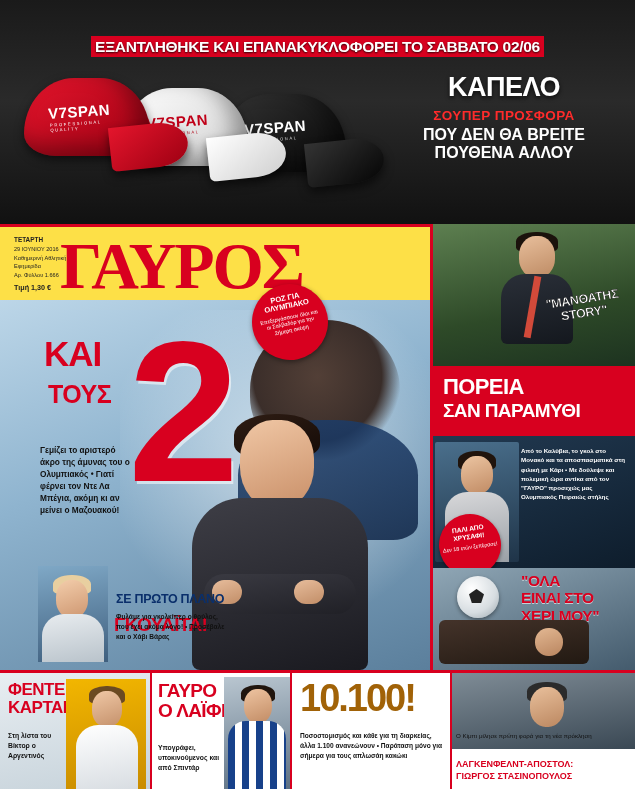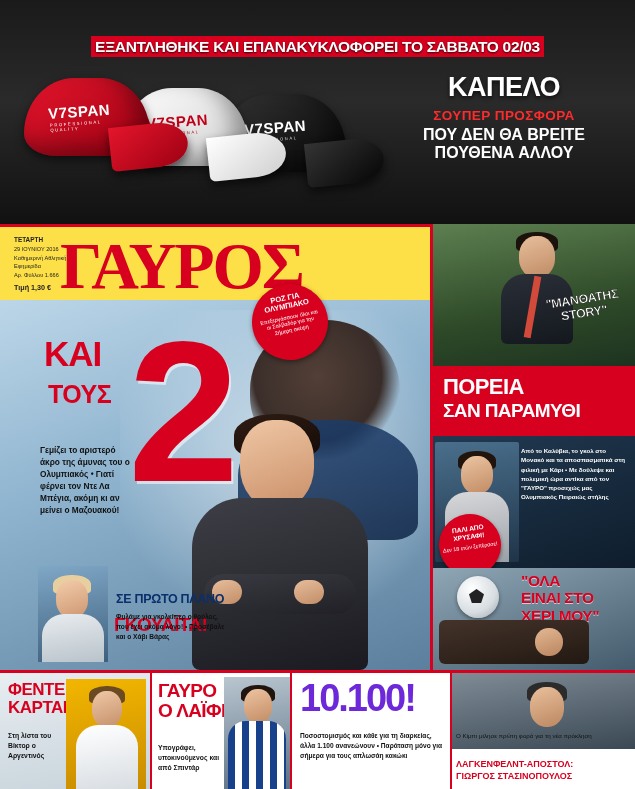--- a/index.html
+++ b/index.html
@@ -321,21 +321,21 @@
              background: linear-gradient(170deg,#b9c6d0,#5d7184); }
   .bs2 .ph .h { position: absolute; left: 20px; top: 12px; width: 28px; height: 34px;
              background: linear-gradient(160deg,#eec4a1,#c18b64); border-radius: 46%; }
   .bs2 .ph .hr { position: absolute; left: 17px; top: 8px; width: 34px; height: 17px;
              background: #20150e; border-radius: 48% 48% 22% 22%; }
   .bs2 .ph .b { position: absolute; left: 4px; top: 44px; width: 58px; height: 68px;
              background: repeating-linear-gradient(90deg,#17418a 0 7px,#ffffff 7px 14px);
              border-radius: 18px 18px 0 0; }
 
   .bs3 { left: 290px; width: 160px; background: #fff; border-left: 2px solid #d8001f; }
-  .bs3 .num { position: absolute; left: 8px; top: 6px; color:#6d28d9; font-size: 38px;
+  .bs3 .num { position: absolute; left: 8px; top: 6px; color:#a16207; font-size: 38px;
               font-weight: bold; letter-spacing: -2px; line-height: 1; }
   .bs3 .body { position: absolute; left: 8px; top: 58px; width: 146px; font-size: 6.6px;
                line-height: 1.55; color: #111; font-weight: bold; }
 
   .bs4 { left: 450px; width: 185px; background: #fff; border-left: 2px solid #d8001f; }
   .bs4 .ph { position: absolute; left: 0; top: 0; width: 185px; height: 76px;
              background: linear-gradient(170deg,#7f8c96,#3a4854); }
   .bs4 .ph .h { position: absolute; left: 78px; top: 14px; width: 34px; height: 40px;
              background: linear-gradient(160deg,#e9c09c,#bb8760); border-radius: 46%; }
   .bs4 .ph .hr { position: absolute; left: 75px; top: 9px; width: 40px; height: 20px;
@@ -345,21 +345,21 @@
   .bs4 .name { position: absolute; left: 4px; top: 86px; width: 178px; color: #d8001f;
                font-size: 9px; font-weight: bold; line-height: 1.3; }
 </style>
 </head>
 <body>
 
 <div class="page">
 
   <div class="ad-banner">
     <div class="ad-headline">
-      <span class="hl">ΕΞΑΝΤΛΗΘΗΚΕ ΚΑΙ ΕΠΑΝΑΚΥΚΛΟΦΟΡΕΙ ΤΟ ΣΑΒΒΑΤΟ 02/03</span>
+      <span class="hl">ΕΞΑΝΤΛΗΘΗΚΕ ΚΑΙ ΕΠΑΝΑΚΥΚΛΟΦΟΡΕΙ ΤΟ ΣΑΒΒΑΤΟ 02/06</span>
     </div>
 
     <div class="caps-wrap">
       <div class="cap cap-red">
         <div class="crown"></div>
         <div class="brim"></div>
         <div class="logo">V7SPAN</div>
         <div class="sub">PROFESSIONAL QUALITY</div>
       </div>
       <div class="cap cap-white">

